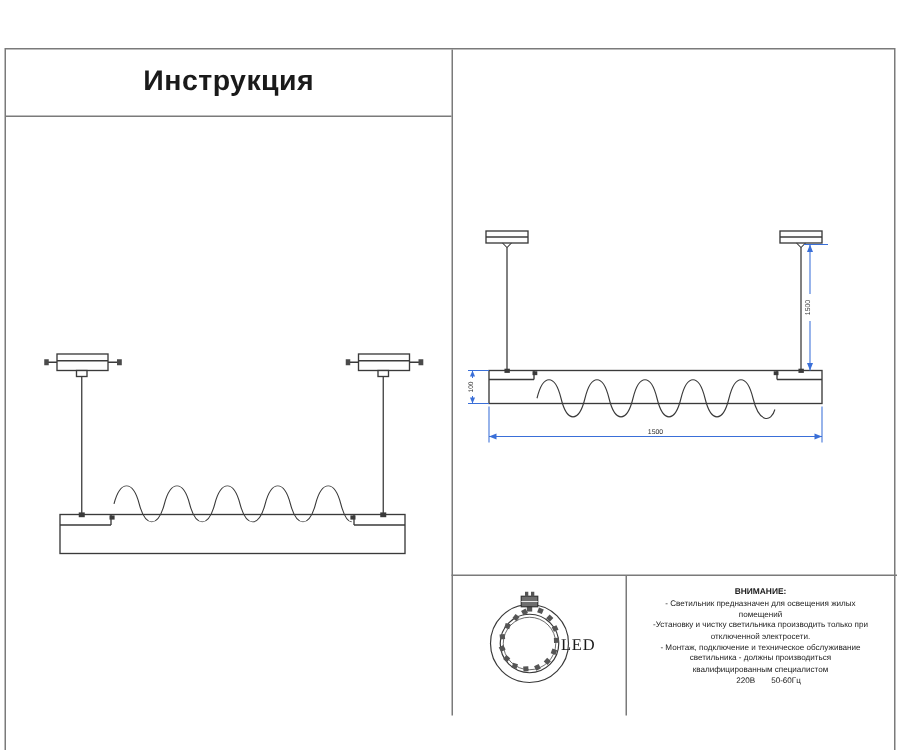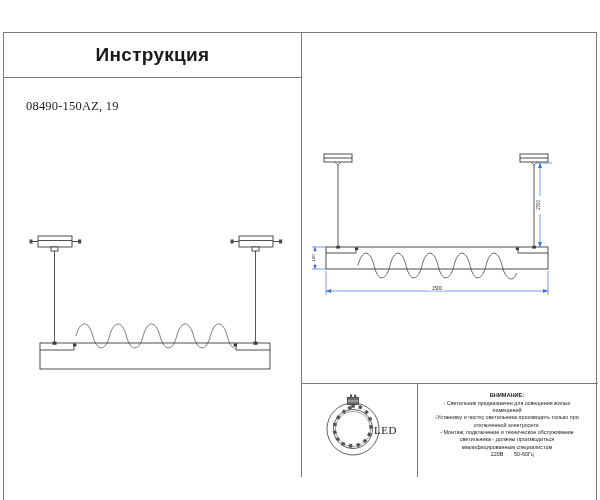--- a/index.html
+++ b/index.html
@@ -150,21 +150,20 @@
 
 <div id="sheet">
 
   <div class="v-divider-main"></div>
 
   <div class="title-cell">
     <span class="title-text">Инструкция</span>
   </div>
   <div class="h-divider-title"></div>
 
-  <div class="model-cell">08490-150AZ, 19</div>
 
   <svg id="left-drawing" class="draw" width="285" height="190" viewBox="0 0 285 190">
     <g fill="none" stroke="#3a3a3a" stroke-width="0.9">
 
       <g>
         <rect x="26" y="53" width="34" height="11" fill="#fdfdfd"></rect>
         <line x1="26" y1="57.5" x2="60" y2="57.5"></line>
         <line x1="20" y1="58.5" x2="26" y2="58.5"></line>
         <rect x="17.5" y="56.5" width="3" height="4" fill="#4a4a4a" stroke="none"></rect>
         <line x1="60" y1="58.5" x2="67" y2="58.5"></line>

